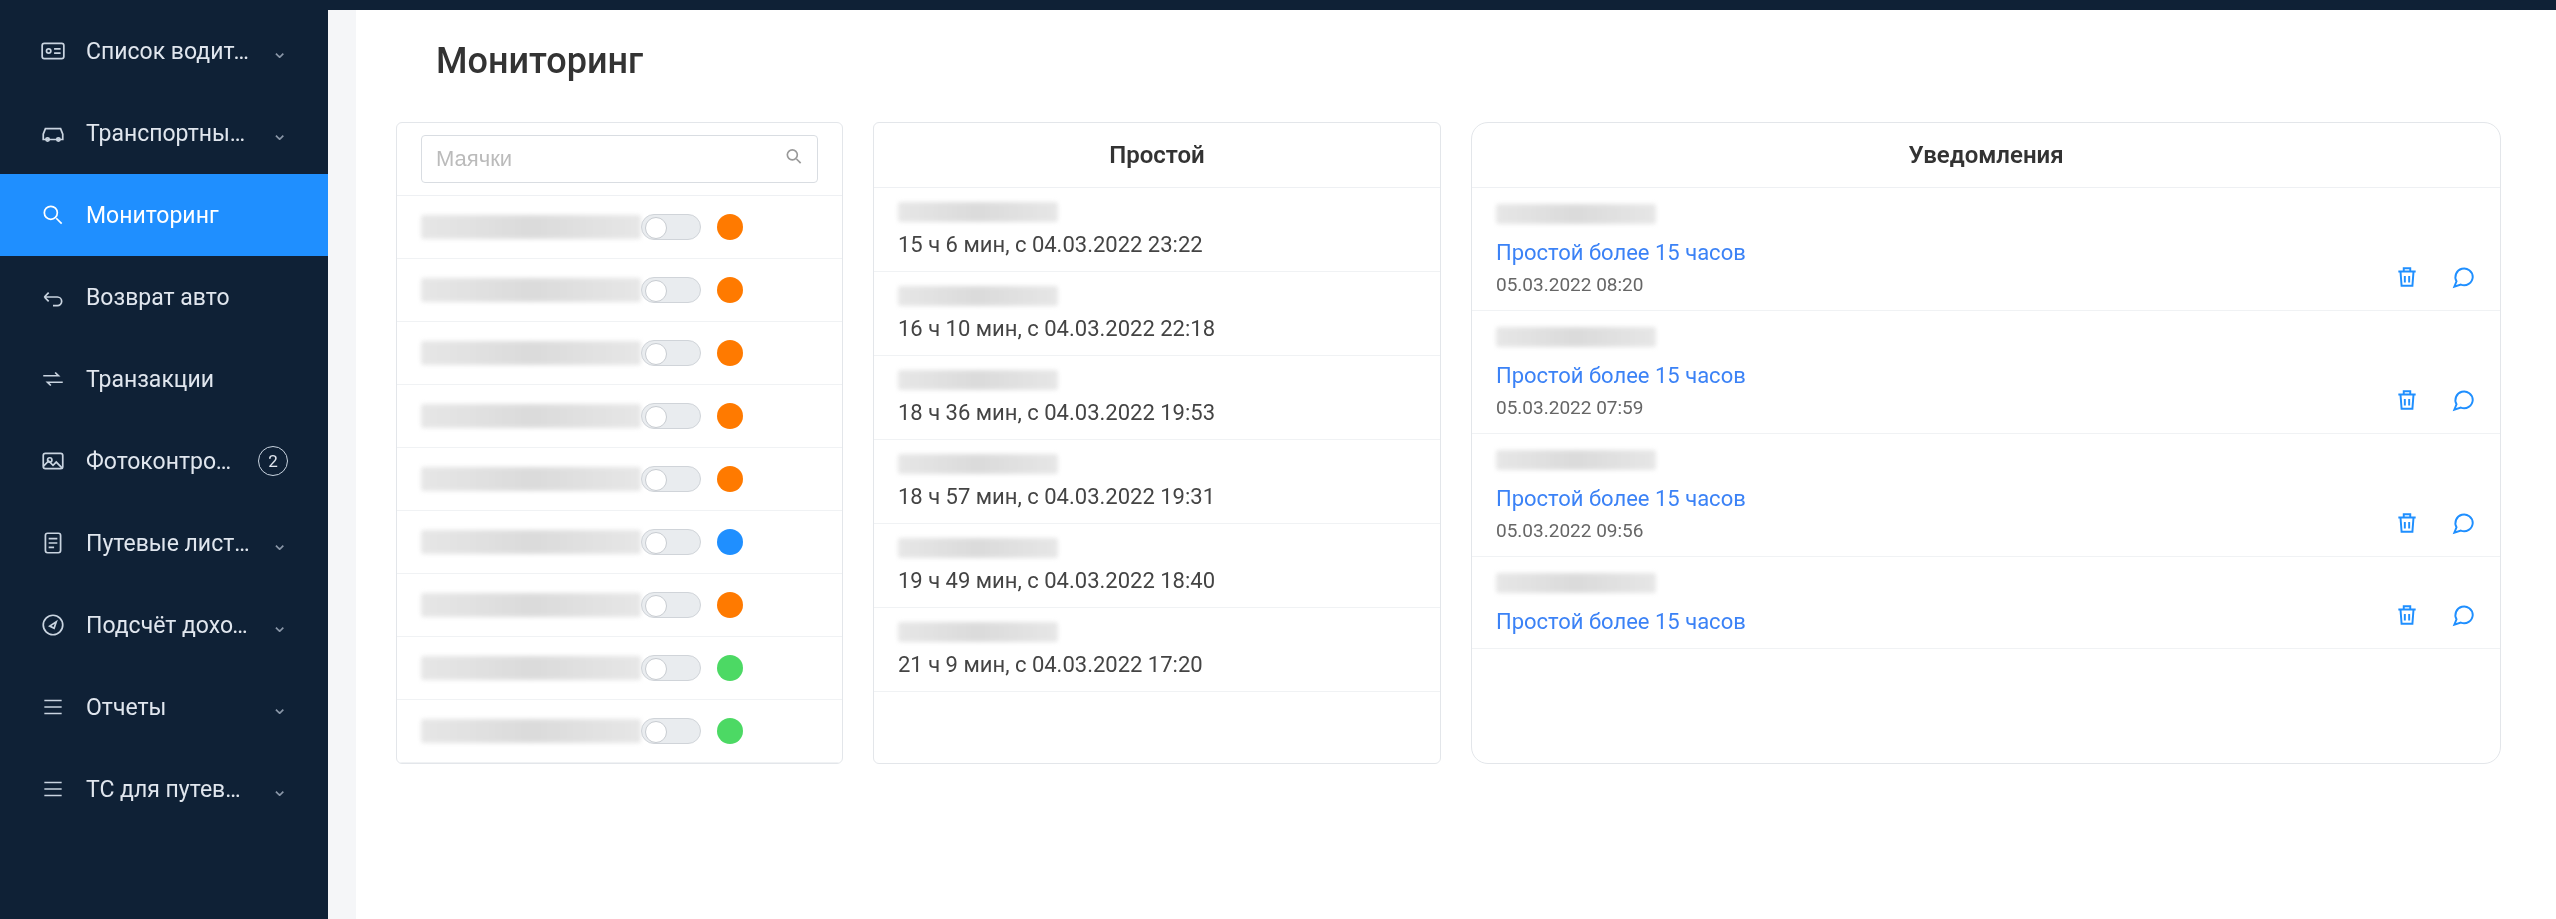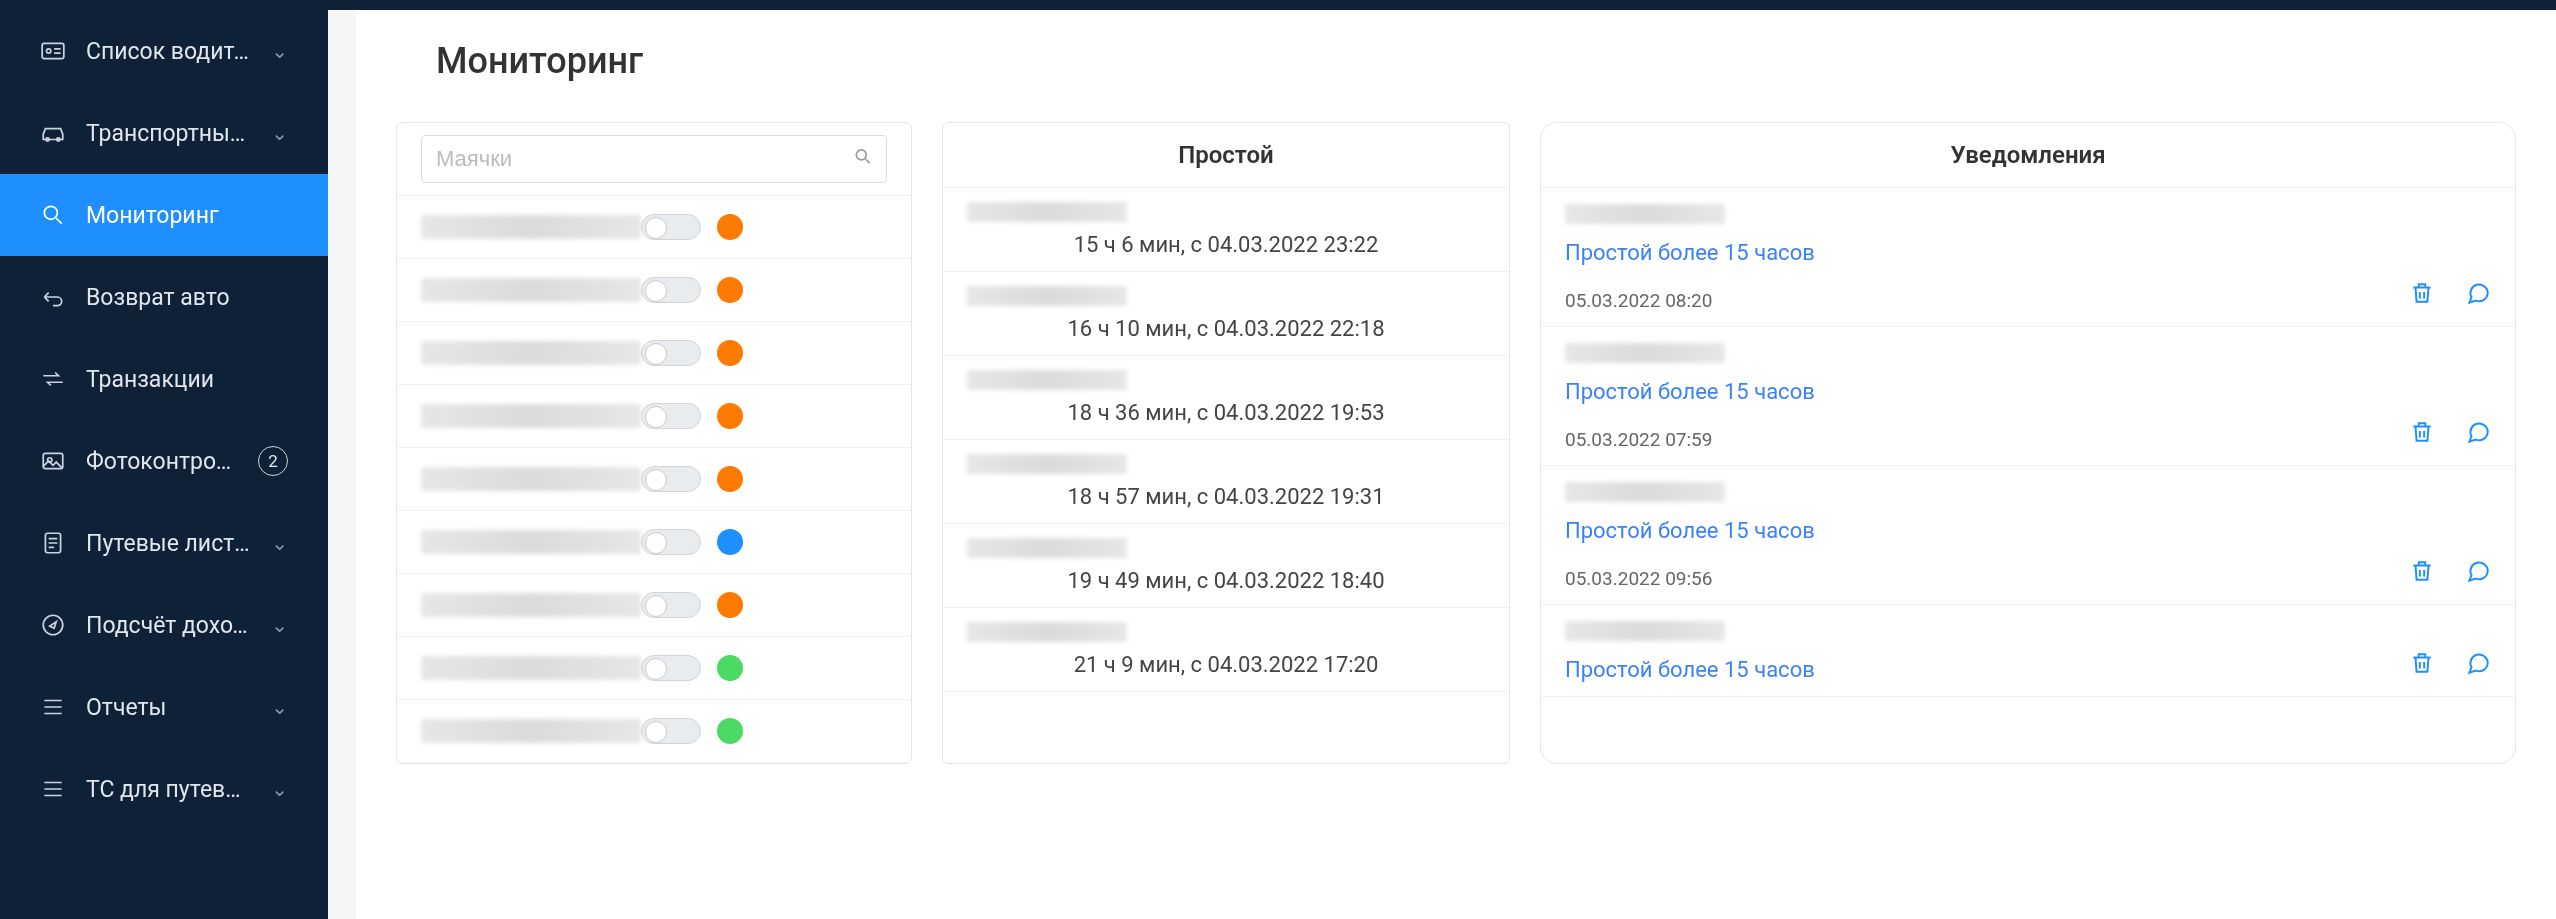--- a/index.html
+++ b/index.html
@@ -54,21 +54,21 @@
   .content {
     background:#fff;
     border-radius: 0;
     height:100%;
     padding: 30px 40px 0 40px;
   }
   h1.page-title { font-size:36px; font-weight:500; color:#333; margin-bottom: 40px; margin-left:40px; }
 
   .cols { display:flex; gap:30px; }
   .col { background:#fff; border:1px solid #e3e6ea; border-radius:6px; overflow:hidden; }
-  .col.beacons { width: 516px; border-radius: 6px; }
+  .col.beacons { width: 447px; border-radius: 6px; }
   .col.downtime { width: 568px; }
   .col.notifications { flex:1; max-width:1030px;border-radius:17px; }
 
   
   .search-wrap { padding: 12px 24px; border-bottom:1px solid #eef0f3; position:relative; }
   .search-wrap input {
     width:100%;
     border:1px solid #d9dde2;
     border-radius:4px;
     padding:10px 40px 10px 14px;
@@ -120,32 +120,32 @@
   .status-green { background:#4cd964; }
 
   
   .col-header {
     padding: 18px 0;
     text-align:center;
     font-size:24px;
     font-weight:600;
     border-bottom:1px solid #eef0f3;
   }
-  .dt-row { padding:14px 24px; border-bottom:1px solid #f0f2f4;text-align:center; }
+  .dt-row { padding:14px 24px; border-bottom:1px solid #f0f2f4; }
   .dt-row .id-blur { margin-bottom:10px; }
   .dt-text { font-size:22px; color:#444; }
 
   
   .notif-row {
     padding:16px 24px 14px 24px;
     border-bottom:1px solid #f0f2f4;
     position:relative;
   }
   .notif-title { font-size:22px; color:#3b82f6; margin-top:16px; }
-  .notif-date { font-size:19px; color:#666; margin-top:24px; }
+  .notif-date { font-size:19px; color:#666; margin-top:8px; }
   .notif-actions {
     position:absolute; right:24px; bottom:16px;
     display:flex; gap:30px;
   }
   .notif-actions svg { width:26px; height:26px; stroke:#1f8fff; fill:none; stroke-width:1.8; cursor:pointer; }
 </style>
 </head>
 <body>
 
 <div class="sidebar">

